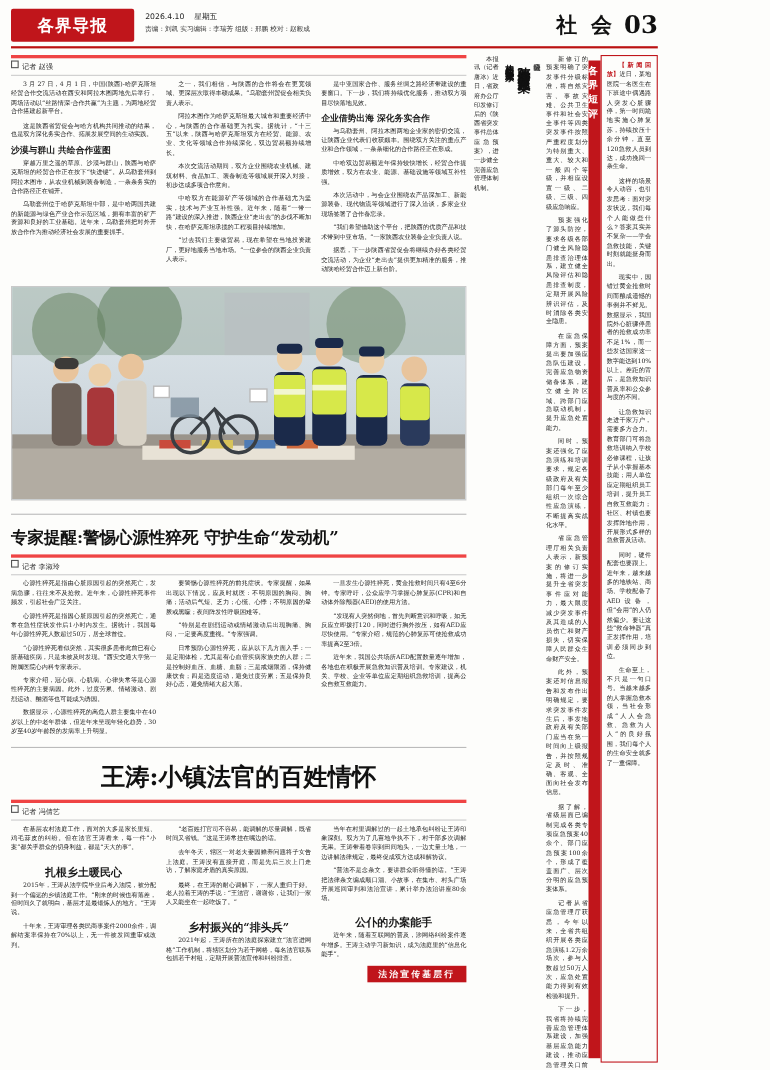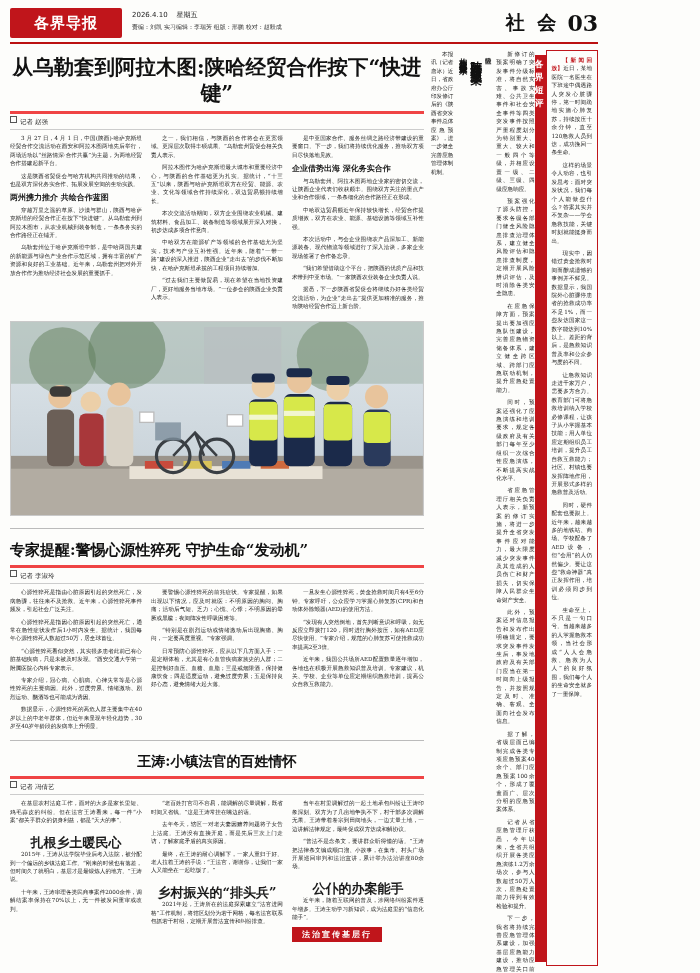--- a/index.html
+++ b/index.html
@@ -48,38 +48,38 @@
   .photo-cap{width:150px;padding:8px 7px;box-sizing:border-box;}
   .photo-cap .ct{font-family:"DejaVu Serif","Liberation Serif",serif;font-weight:bold;font-size:12px;line-height:17px;text-align:center;margin-bottom:6px;}
   .photo-cap .cb{font-size:5.2px;line-height:8px;text-align:justify;color:#222;
        font-family:"DejaVu Serif","Liberation Serif",serif;}
   .photo-cap .credit{font-size:5.2px;text-align:right;margin-top:6px;color:#333;}
   .photo{flex:1;position:relative;overflow:hidden;background:linear-gradient(#cdd7df,#b9c4cc);}
   .photo svg{display:block;width:100%;height:100%;}
 
   
   .feature-h{font-family:"DejaVu Serif","Liberation Serif",serif;font-weight:bold;font-size:15px;text-align:left;margin:6px 0 5px 0;}
-  .feature-h2{font-family:"DejaVu Serif","Liberation Serif",serif;font-weight:bold;font-size:14px;text-align:center;margin:6px 0 5px 0;}
+  .feature-h2{font-family:"DejaVu Serif","Liberation Serif",serif;font-weight:bold;font-size:22px;text-align:center;margin:6px 0 5px 0;}
 
   
   .vtitles{display:flex;justify-content:space-between;align-items:flex-start;padding:2px 4px 4px 4px;}
   .vtitle{writing-mode:vertical-rl;text-orientation:upright;font-family:"DejaVu Serif","Liberation Serif",serif;
           font-weight:bold;font-size:11.5px;line-height:15px;letter-spacing:1px;}
   .vtitle.sm{font-size:8px;line-height:11px;font-weight:bold;}
   .vsub{writing-mode:vertical-rl;text-orientation:upright;font-size:6.5px;line-height:9px;color:#333;}
 
   .badge{background:#c0151b;color:#fff;font-family:"DejaVu Serif","Liberation Serif",serif;font-weight:bold;
          font-size:9px;text-align:center;padding:3px 0;letter-spacing:2px;margin:5px 0 4px 0;}
   .boxed{border:1px solid #c0151b;padding:5px;}
   .ttl-red{color:#c0151b;font-weight:bold;}
 
   .tag{display:inline-block;background:#c0151b;color:#fff;font-family:"DejaVu Serif","Liberation Serif",serif;
        font-weight:bold;font-size:8px;padding:3px 10px;letter-spacing:2px;}
-  .center{text-align:left;}
-  .mini-h{font-family:"DejaVu Serif","Liberation Serif",serif;font-weight:bold;font-size:13px;text-align:center;margin:14px 0 3px 0;}
+  .center{text-align:right;}
+  .mini-h{font-family:"DejaVu Serif","Liberation Serif",serif;font-weight:bold;font-size:10px;text-align:center;margin:14px 0 3px 0;}
 </style>
 </head>
 <body>
 
 <div class="page">
 
   <div class="masthead">
     <div class="logo-box">各界导报</div>
     <div class="mast-mid">
       <div class="dateline">
@@ -92,30 +92,29 @@
     <div class="mast-right">
       <div class="sec-name">社 会</div>
       <div class="sec-num">03</div>
     </div>
   </div>
 
   <div class="body-grid">
 
     <div class="col-main">
 
-      <div class="headline">从乌勒套到阿拉木图:陕哈经贸合作按下“快进键”</div>
       <div class="byline">
         <span class="sq"></span><span>记者 赵强</span>
       </div>
 
       <div class="cols3">
         <div class="tcol txt">
           <p>3 月 27 日，4 月 1 日，中国(陕西)-哈萨克斯坦经贸合作交流活动在西安和阿拉木图两地先后举行，两场活动以“丝路情深·合作共赢”为主题，为两地经贸合作搭建起新平台。</p>
           <p>这是陕西省贸促会与哈方机构共同推动的结果，也是双方深化务实合作、拓展发展空间的生动实践。</p>
-          <div class="subhead">两州携力推介  共绘合作蓝图</div>
+          <div class="subhead">沙漠与群山  共绘合作蓝图</div>
           <p>穿越万里之遥的草原、沙漠与群山，陕西与哈萨克斯坦的经贸合作正在按下“快进键”。从乌勒套州到阿拉木图市，从农业机械到装备制造，一条条务实的合作路径正在铺开。</p>
           <p>乌勒套州位于哈萨克斯坦中部，是中哈两国共建的新能源与绿色产业合作示范区域，拥有丰富的矿产资源和良好的工业基础。近年来，乌勒套州把对外开放合作作为推动经济社会发展的重要抓手。</p>
         </div>
         <div class="tcol txt">
           <p>之一，我们相信，与陕西的合作将会在更宽领域、更深层次取得丰硕成果。”乌勒套州贸促会相关负责人表示。</p>
           <p>阿拉木图作为哈萨克斯坦最大城市和重要经济中心，与陕西的合作基础更为扎实。据统计，“十三五”以来，陕西与哈萨克斯坦双方在经贸、能源、农业、文化等领域合作持续深化，双边贸易额持续增长。</p>
           <p>本次交流活动期间，双方企业围绕农业机械、建筑材料、食品加工、装备制造等领域展开深入对接，初步达成多项合作意向。</p>
           <p>中哈双方在能源矿产等领域的合作基础尤为坚实，技术与产业互补性强。近年来，随着“一带一路”建设的深入推进，陕西企业“走出去”的步伐不断加快，在哈萨克斯坦承揽的工程项目持续增加。</p>
           <p>“过去我们主要做贸易，现在希望在当地投资建厂，更好地服务当地市场。”一位参会的陕西企业负责人表示。</p>
         </div>

